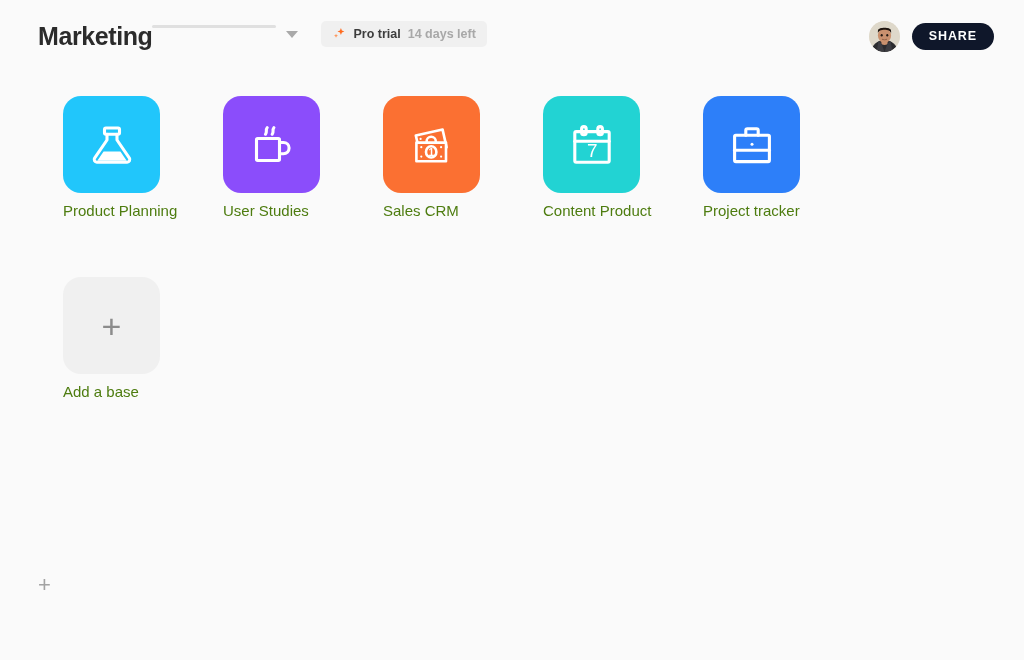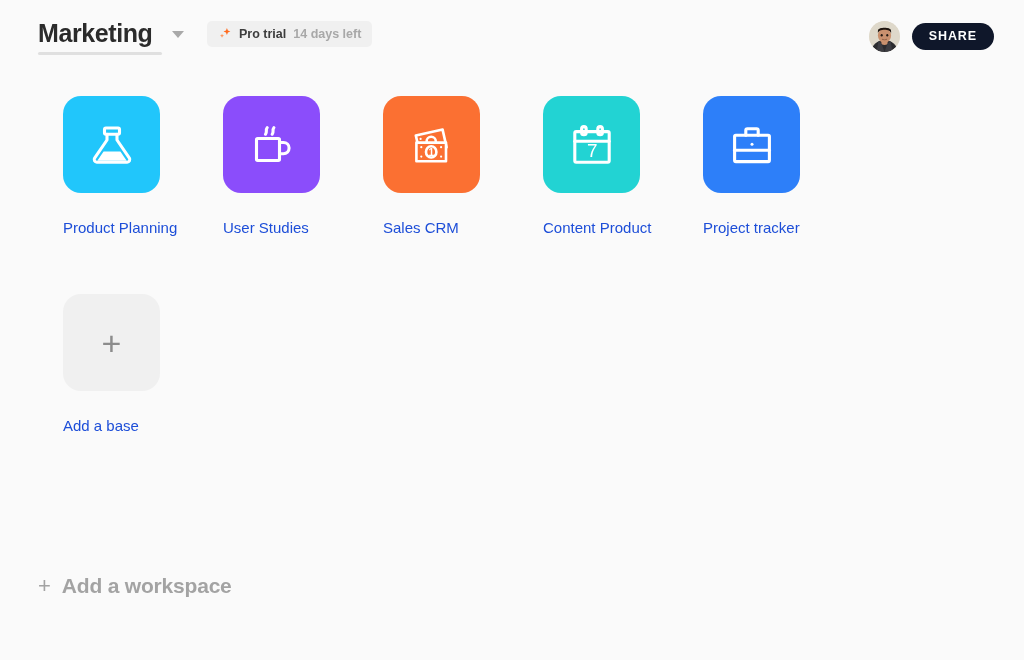--- a/index.html
+++ b/index.html
@@ -27,21 +27,20 @@
     display: flex;
     align-items: center;
   }
   .ws-title-wrap {
     display: flex;
     align-items: center;
     gap: 10px;
   }
   .ws-title-block {
     display: flex;
-    flex-direction: column;
     align-items: flex-start;
   }
   .ws-title {
     font-size: 25px;
     font-weight: bold;
     color: #2b2b2b;
     letter-spacing: -0.4px;
     line-height: 30px;
     white-space: nowrap;
   }
@@ -142,23 +141,23 @@
     width: 97px;
     height: 97px;
     border-radius: 18px;
     display: flex;
     align-items: center;
     justify-content: center;
     cursor: pointer;
   }
   .base-tile svg { display: block; }
   .base-name {
-    margin-top: 26px;
+    margin-top: 9px;
     font-size: 15px;
-    color: #1d4ed8;
+    color: #4d7c0f;
     line-height: 18px;
     white-space: nowrap;
     cursor: pointer;
   }
   .add-tile {
     background: #f0f0f0;
   }
   .add-plus {
     color: #8c8c8c;
     font-size: 34px;
@@ -327,14 +326,13 @@
     <div class="base-tile add-tile">
       <span class="add-plus">+</span>
     </div>
     <div class="base-name">Add a base</div>
   </div>
 
 </div>
 
 <div class="add-workspace">
   <span class="aw-plus">+</span>
-  <span class="aw-label">Add a workspace</span>
 </div>
 
 </body></html>

